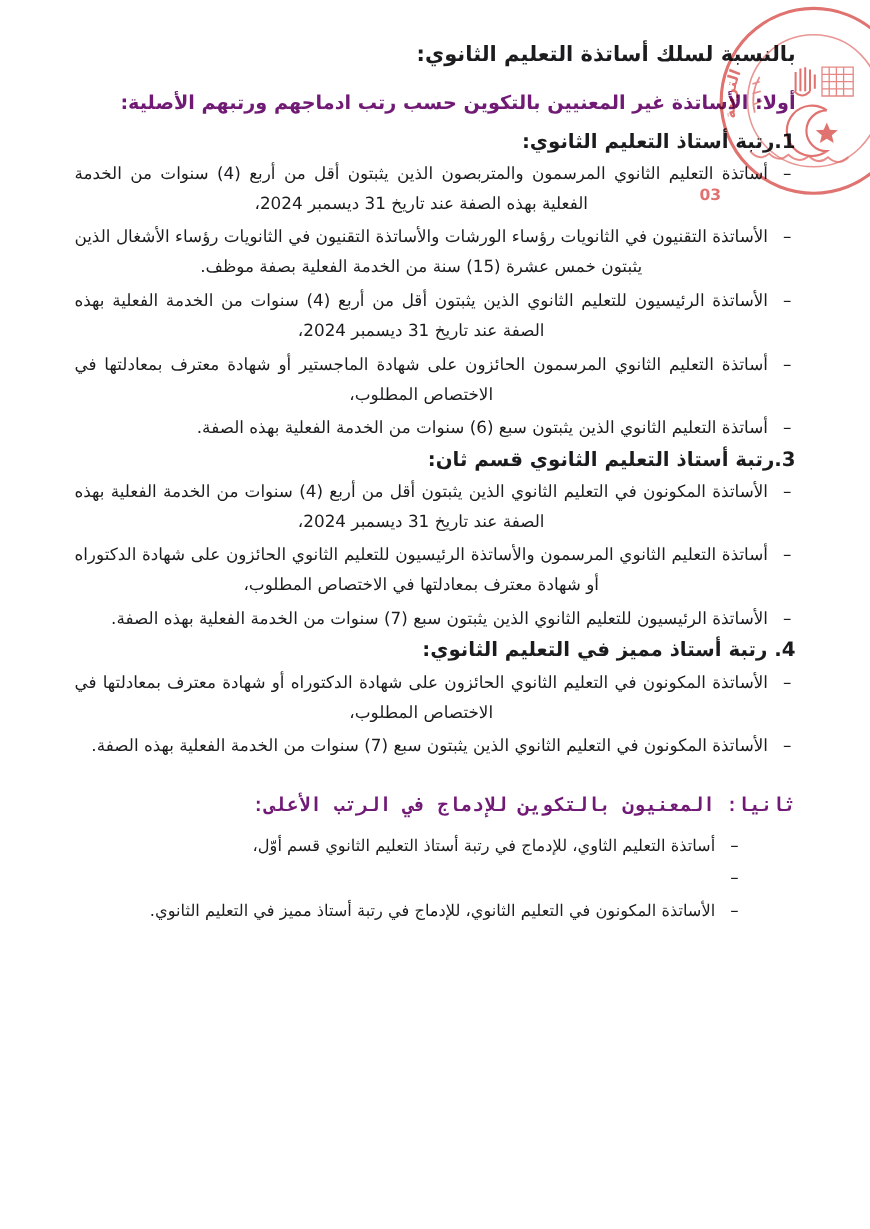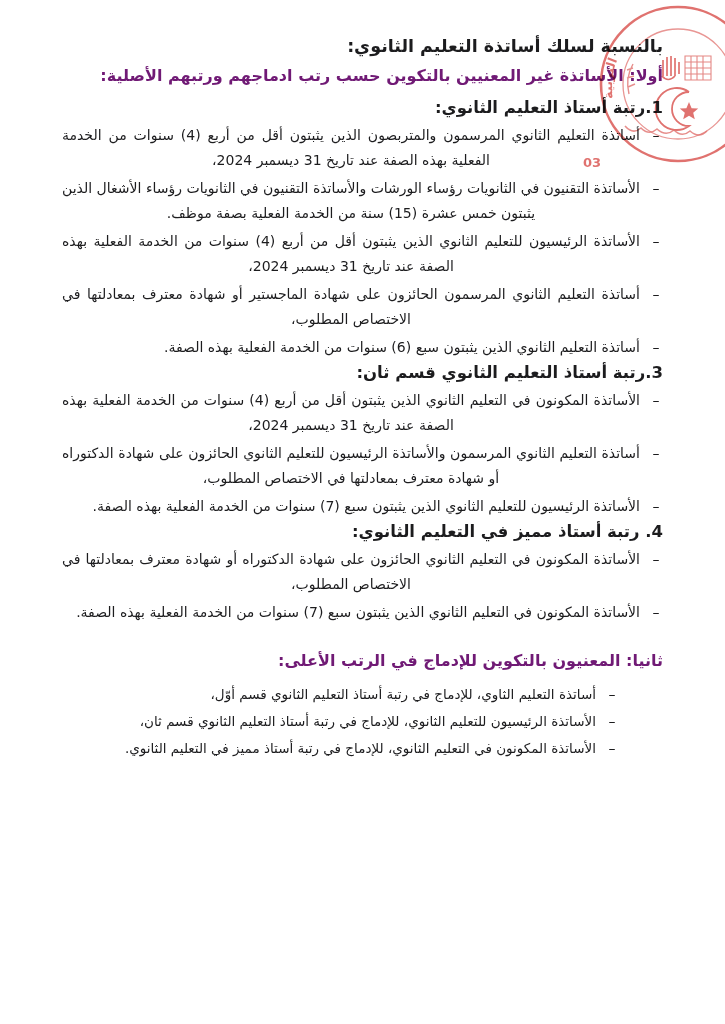--- a/index.html
+++ b/index.html
@@ -12,21 +12,21 @@
   }
   .page{
     position:relative;
     width:725px; height:1024px;
     padding:36px 62px 0 62px;
     color:#1c1c1e;
   }
   .title{
     font-size:17.5px; font-weight:bold;
     text-align:right;
-    margin-bottom:10px;
+    margin-bottom:20px;
     letter-spacing:0;
   }
   .blue-heading{
     font-size:16px; font-weight:bold;
     color:#701a75;
     text-align:right;
     margin-bottom:13px;
     white-space:nowrap;
   }
   .rank{ }
@@ -64,21 +64,21 @@
   .promo-list .bullet{
     padding-right:44px;
     margin-bottom:2px;
   }
   .promo-list .btext{
     font-size:13.5px;
     line-height:24px;
     white-space:nowrap;
     text-align:right;
   }
-  .second-heading{ margin-top:26px; margin-bottom:12px; }
+  .second-heading{ margin-top:26px; margin-bottom:12px;font-family:Liberation Mono, monospace; }
   .footer-note{
     margin-top:20px;
     font-size:15px; font-weight:bold;
     line-height:27px;
     text-align:justify;
     text-align-last:center;
   }
   
   .stamp{
     position:absolute;
@@ -180,21 +180,20 @@
 
   <h2 class="blue-heading second-heading">ثانيا: المعنيون بالتكوين للإدماج في الرتب الأعلى:</h2>
 
   <div class="promo-list">
     <div class="bullet">
       <span class="dash">–</span>
       <p class="btext">أساتذة التعليم الثاوي، للإدماج في رتبة أستاذ التعليم الثانوي قسم أوّل،</p>
     </div>
     <div class="bullet">
       <span class="dash">–</span>
-      <p class="btext">الأساتذة الرئيسيون للتعليم الثانوي، للإدماج في رتبة أستاذ التعليم الثانوي قسم ثان،</p>
     </div>
     <div class="bullet">
       <span class="dash">–</span>
       <p class="btext">الأساتذة المكونون في التعليم الثانوي، للإدماج في رتبة أستاذ مميز في التعليم الثانوي.</p>
     </div>
   </div>
 
 
 </div>
 

